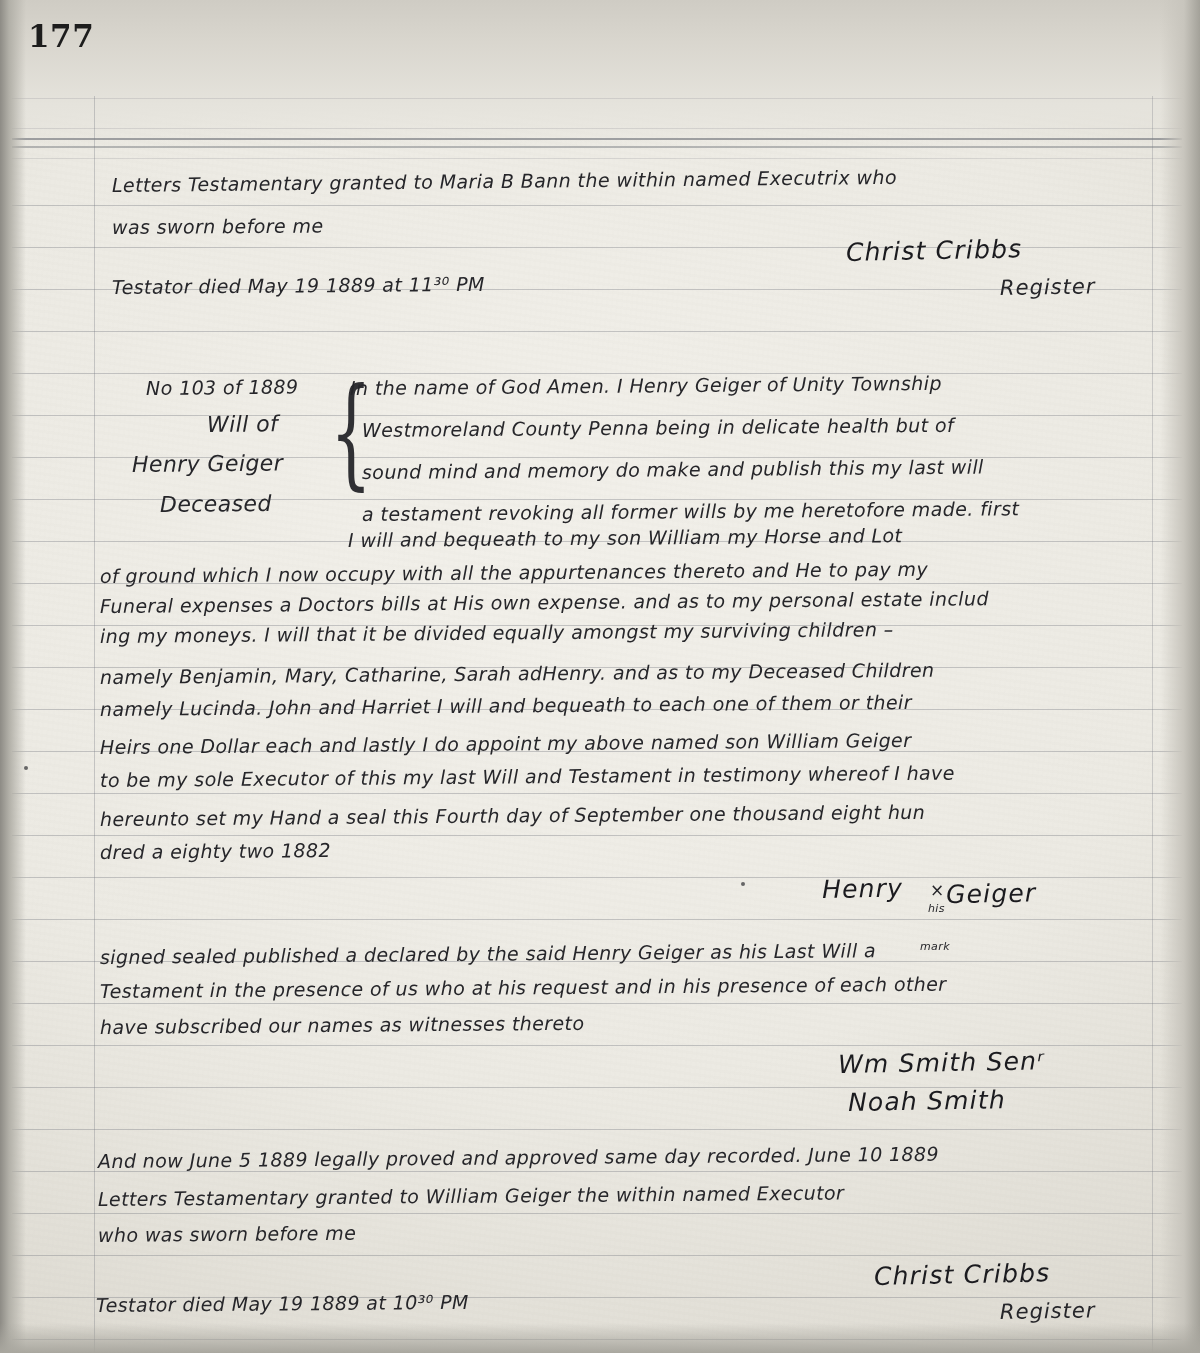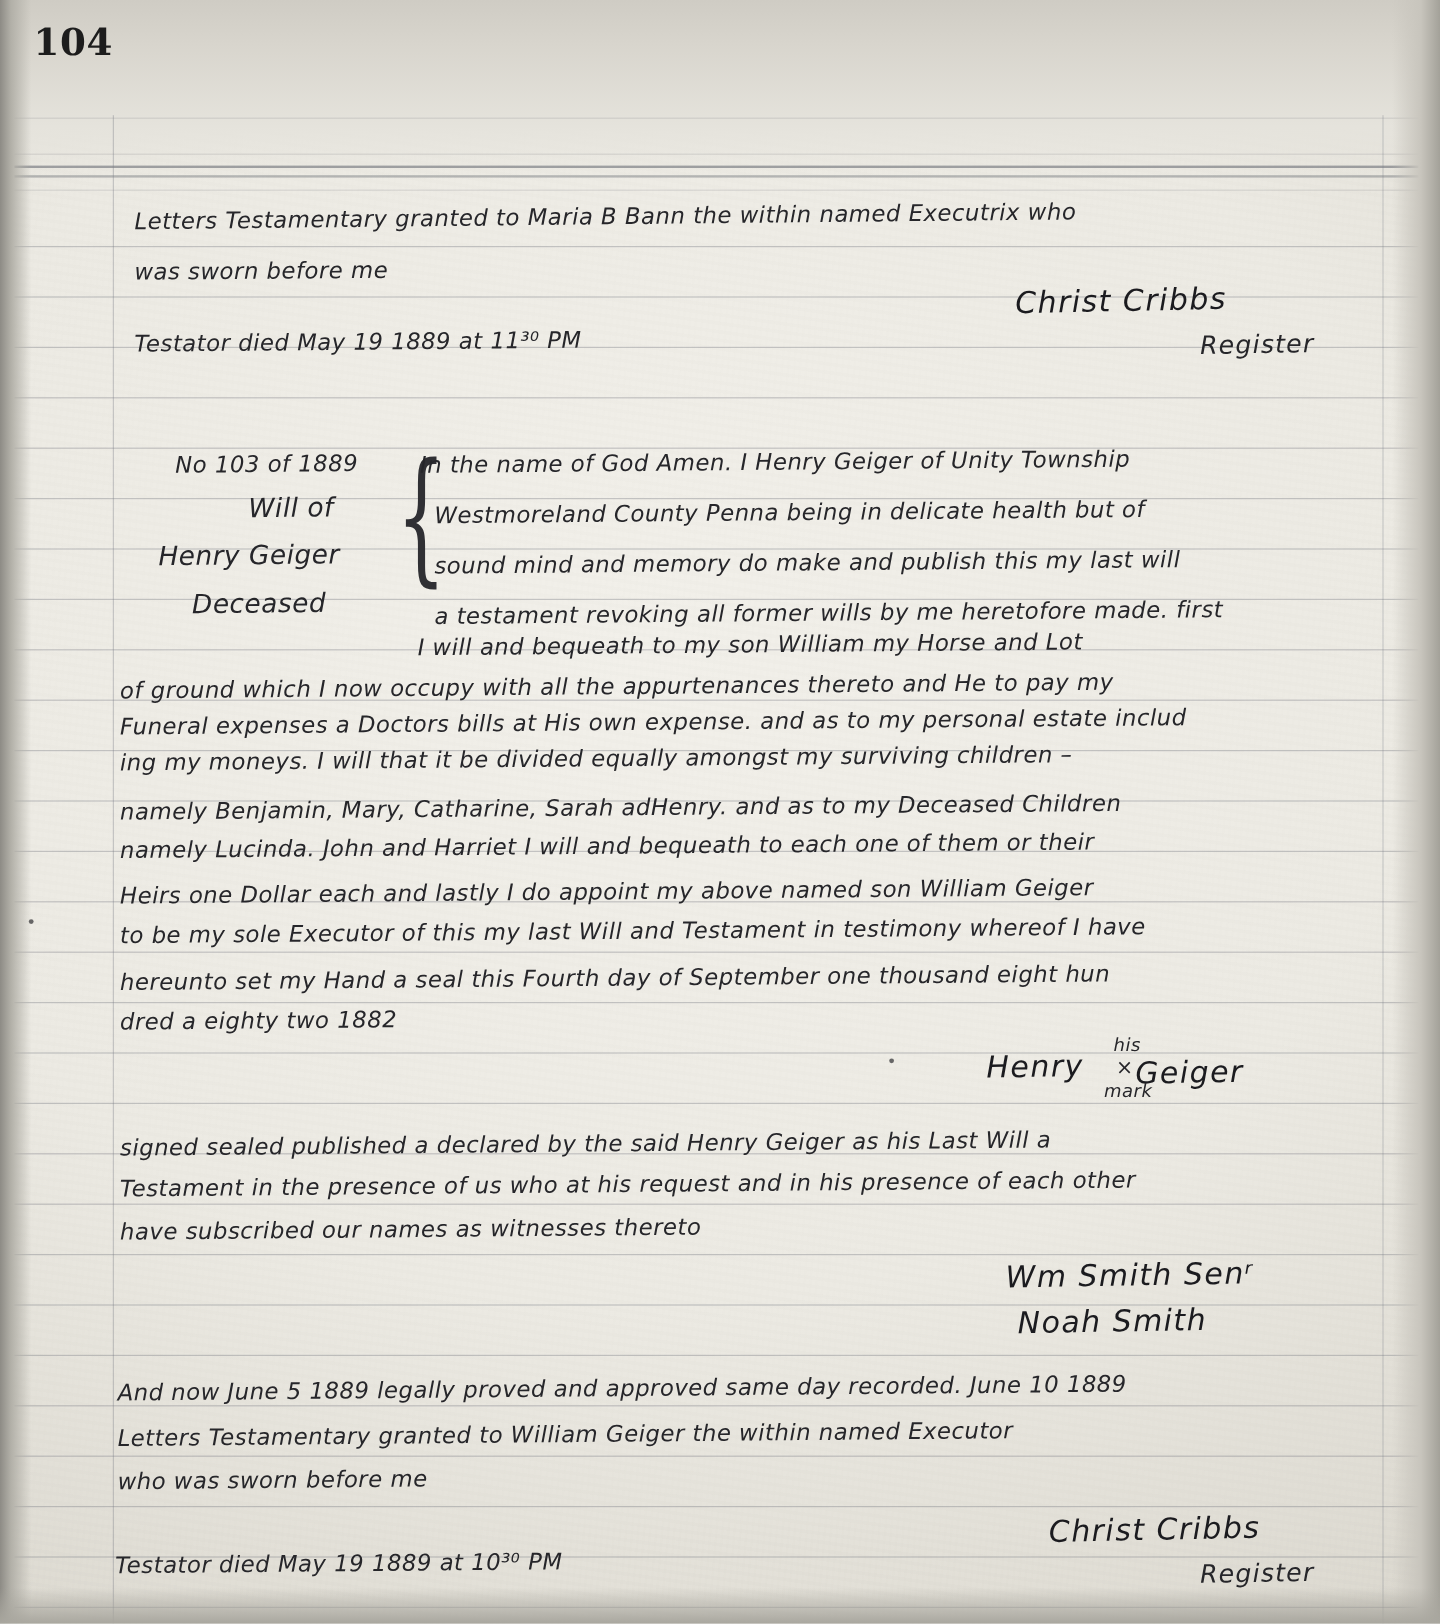--- a/index.html
+++ b/index.html
@@ -122,22 +122,23 @@
   .sig {
     font-size: 25px;
     letter-spacing: 1.2px;
     color: #1b1b1f;
   }
   .sig-sm {
     font-size: 21px;
     letter-spacing: 1px;
   }
   .tiny {
-    font-size: 15px;
+    font-size: 11px;
     font-style: italic;
+    margin-top: 40px;
   }
 
   
   .brace {
     position: absolute;
     left: 330px;
     top: 372px;
     font-size: 120px;
     color: #303034;
     font-family: "DejaVu Serif", serif;
@@ -202,21 +203,21 @@
     <div class="rule" style="top:1339px"></div>
   </div>
 
   <div class="vrule v1"></div>
   <div class="vrule v2"></div>
 
   <div class="left-edge"></div>
   <div class="right-edge"></div>
   <div class="bottom-edge"></div>
 
-  <div class="page-number">104</div>
+  <div class="page-number">177</div>
 
   <div class="hand hw" style="left:112px; top:176px; transform: rotate(-0.6deg);">Letters Testamentary granted to Maria B Bann the within named Executrix who</div>
   <div class="hand hw" style="left:112px; top:218px; transform: rotate(-0.4deg);">was sworn before me</div>
 
   <div class="hand sig" style="left:846px; top:238px; transform: rotate(-1.2deg);">Christ Cribbs</div>
   <div class="hand sig-sm" style="left:1000px; top:276px; transform: rotate(-1deg);">Register</div>
 
   <div class="hand hw" style="left:112px; top:278px; transform: rotate(-0.5deg);">Testator died May 19 1889 at 11³⁰ PM</div>
 
   <div class="hand hw" style="left:146px; top:379px; transform: rotate(-0.6deg);">No 103 of 1889</div>

